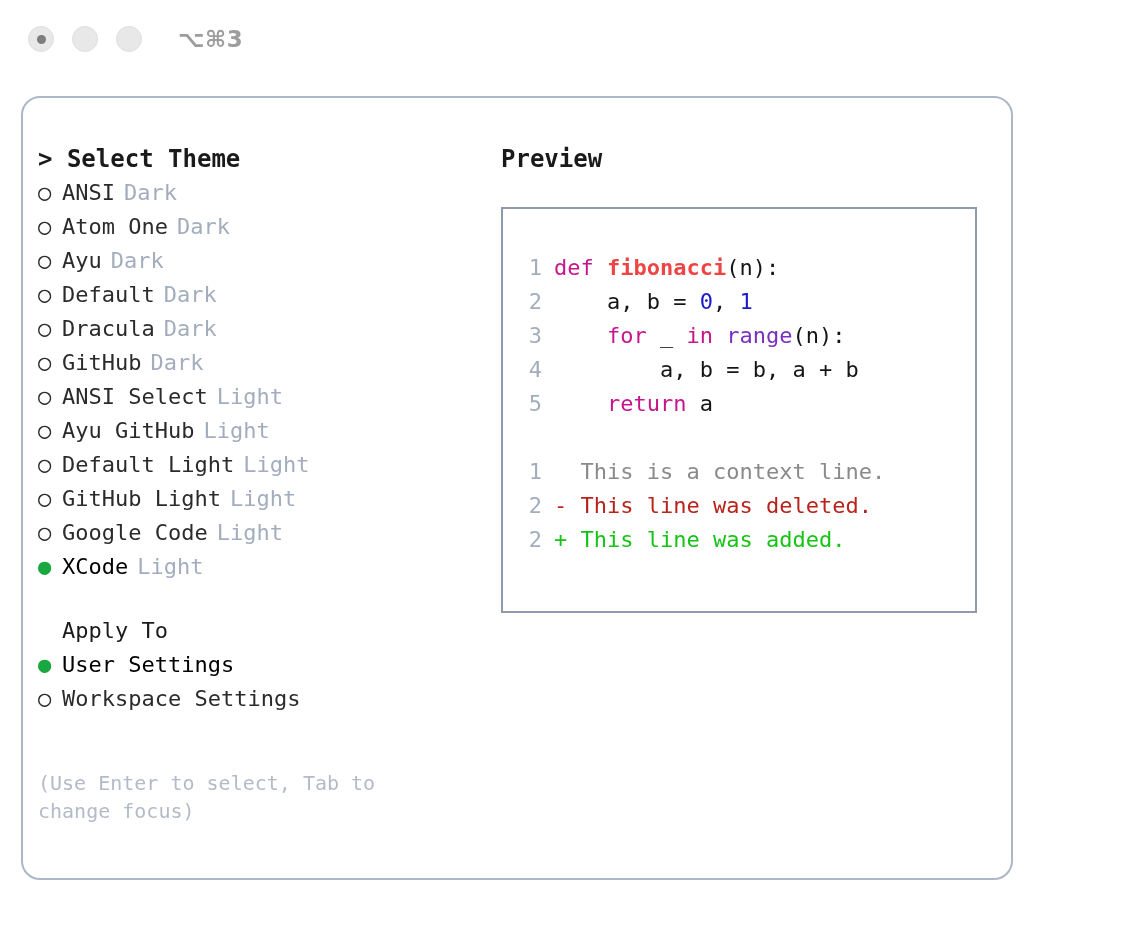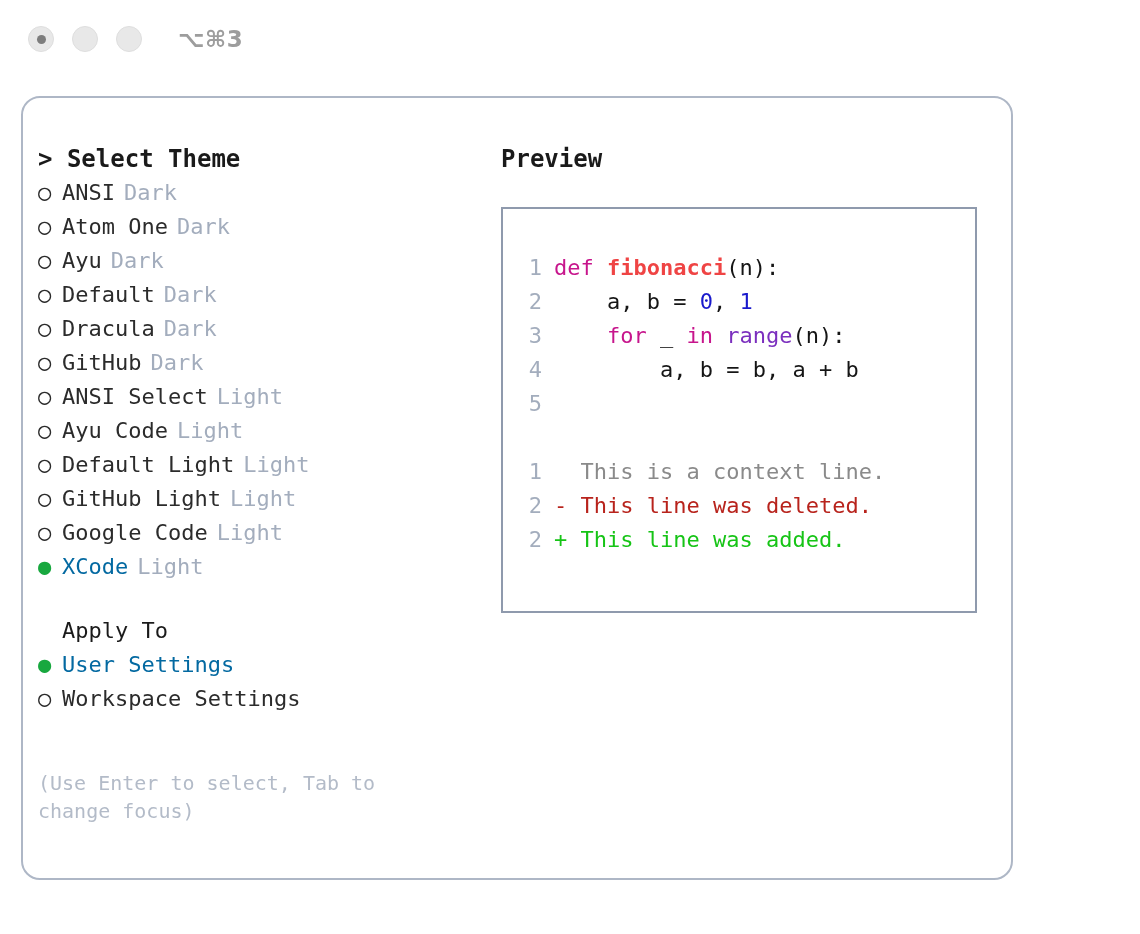--- a/index.html
+++ b/index.html
@@ -108,21 +108,21 @@
   }
   .bullet {
     width: 24px;
     flex: 0 0 24px;
     font-size: 22px;
     line-height: 34px;
     color: #2b2b2b;
   }
   .bullet.sel { color: #18a83f; }
   .opt-label { color: #2b2b2b; }
-  .opt-row.selected .opt-label { color: #0369a1; }
+  .opt-row.selected .opt-label { color: #000000; }
   .opt-kind {
     color: #a3adbd;
     margin-left: 9px;
   }
   .spacer-sm { height: 30px; }
   .apply-title {
     font-size: 22px;
     color: #1a1a1a;
     line-height: 34px;
     padding-left: 24px;
@@ -206,21 +206,21 @@
       <div class="left-col">
         <div class="section-title">&gt; Select Theme</div>
         <div id="theme-list">
             <div class="opt-row"><span class="bullet">○</span><span class="opt-label">ANSI</span><span class="opt-kind">Dark</span></div>
             <div class="opt-row"><span class="bullet">○</span><span class="opt-label">Atom One</span><span class="opt-kind">Dark</span></div>
             <div class="opt-row"><span class="bullet">○</span><span class="opt-label">Ayu</span><span class="opt-kind">Dark</span></div>
             <div class="opt-row"><span class="bullet">○</span><span class="opt-label">Default</span><span class="opt-kind">Dark</span></div>
             <div class="opt-row"><span class="bullet">○</span><span class="opt-label">Dracula</span><span class="opt-kind">Dark</span></div>
             <div class="opt-row"><span class="bullet">○</span><span class="opt-label">GitHub</span><span class="opt-kind">Dark</span></div>
             <div class="opt-row"><span class="bullet">○</span><span class="opt-label">ANSI Select</span><span class="opt-kind">Light</span></div>
-            <div class="opt-row"><span class="bullet">○</span><span class="opt-label">Ayu Code</span><span class="opt-kind">Light</span></div>
+            <div class="opt-row"><span class="bullet">○</span><span class="opt-label">Ayu GitHub</span><span class="opt-kind">Light</span></div>
             <div class="opt-row"><span class="bullet">○</span><span class="opt-label">Default Light</span><span class="opt-kind">Light</span></div>
             <div class="opt-row"><span class="bullet">○</span><span class="opt-label">GitHub Light</span><span class="opt-kind">Light</span></div>
             <div class="opt-row"><span class="bullet">○</span><span class="opt-label">Google Code</span><span class="opt-kind">Light</span></div>
             <div class="opt-row selected"><span class="bullet sel">●</span><span class="opt-label">XCode</span><span class="opt-kind">Light</span></div>
           </div>
         <div class="spacer-sm"></div>
         <div class="apply-title">Apply To</div>
         <div id="apply-list">
             <div class="opt-row selected"><span class="bullet sel">●</span><span class="opt-label">User Settings</span></div>
             <div class="opt-row"><span class="bullet">○</span><span class="opt-label">Workspace Settings</span></div>
@@ -230,21 +230,21 @@
       </div>
 
       <div class="right-col">
         <div class="preview-title">Preview</div>
         <div class="codebox">
           <div id="code-lines">
               <div class="code-line"><span class="lineno">1</span><span class="code-text"><span class="tok-kw">def </span><span class="tok-fn">fibonacci</span><span class="tok-plain">(n):</span></span></div>
               <div class="code-line"><span class="lineno">2</span><span class="code-text"><span class="tok-plain">    a, b = </span><span class="tok-num">0</span><span class="tok-plain">, </span><span class="tok-num">1</span></span></div>
               <div class="code-line"><span class="lineno">3</span><span class="code-text"><span class="tok-plain">    </span><span class="tok-kw">for</span><span class="tok-plain"> _ </span><span class="tok-kw">in</span><span class="tok-plain"> </span><span class="tok-builtin">range</span><span class="tok-plain">(n):</span></span></div>
               <div class="code-line"><span class="lineno">4</span><span class="code-text"><span class="tok-plain">        a, b = b, a + b</span></span></div>
-              <div class="code-line"><span class="lineno">5</span></div>
+              <div class="code-line"><span class="lineno">5</span><span class="code-text"><span class="tok-plain">    </span><span class="tok-kw">return</span><span class="tok-plain"> a</span></span></div>
             </div>
           <div class="code-gap"></div>
           <div id="diff-lines">
               <div class="code-line"><span class="lineno">1</span><span class="diff-ctx">  This is a context line.</span></div>
               <div class="code-line"><span class="lineno">2</span><span class="diff-del">- This line was deleted.</span></div>
               <div class="code-line"><span class="lineno">2</span><span class="diff-add">+ This line was added.</span></div>
             </div>
         </div>
       </div>
 

